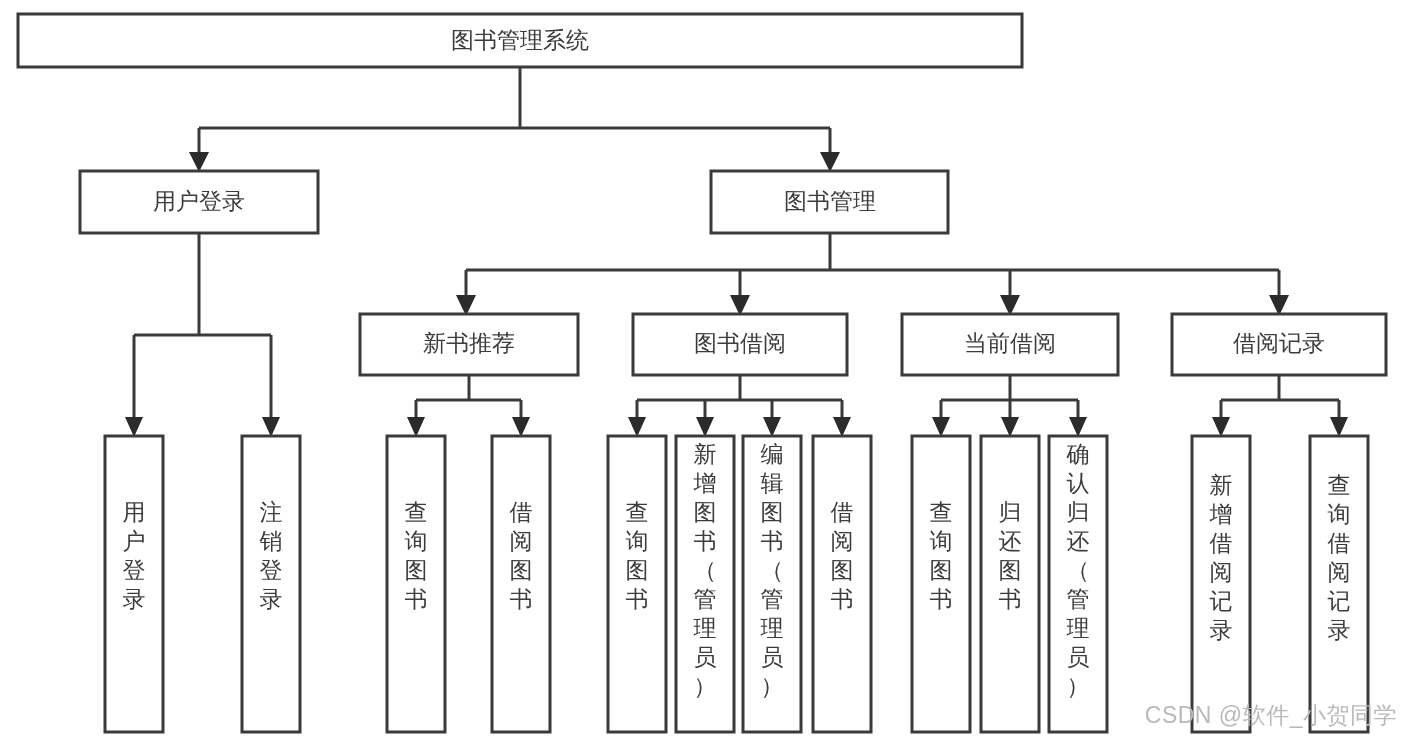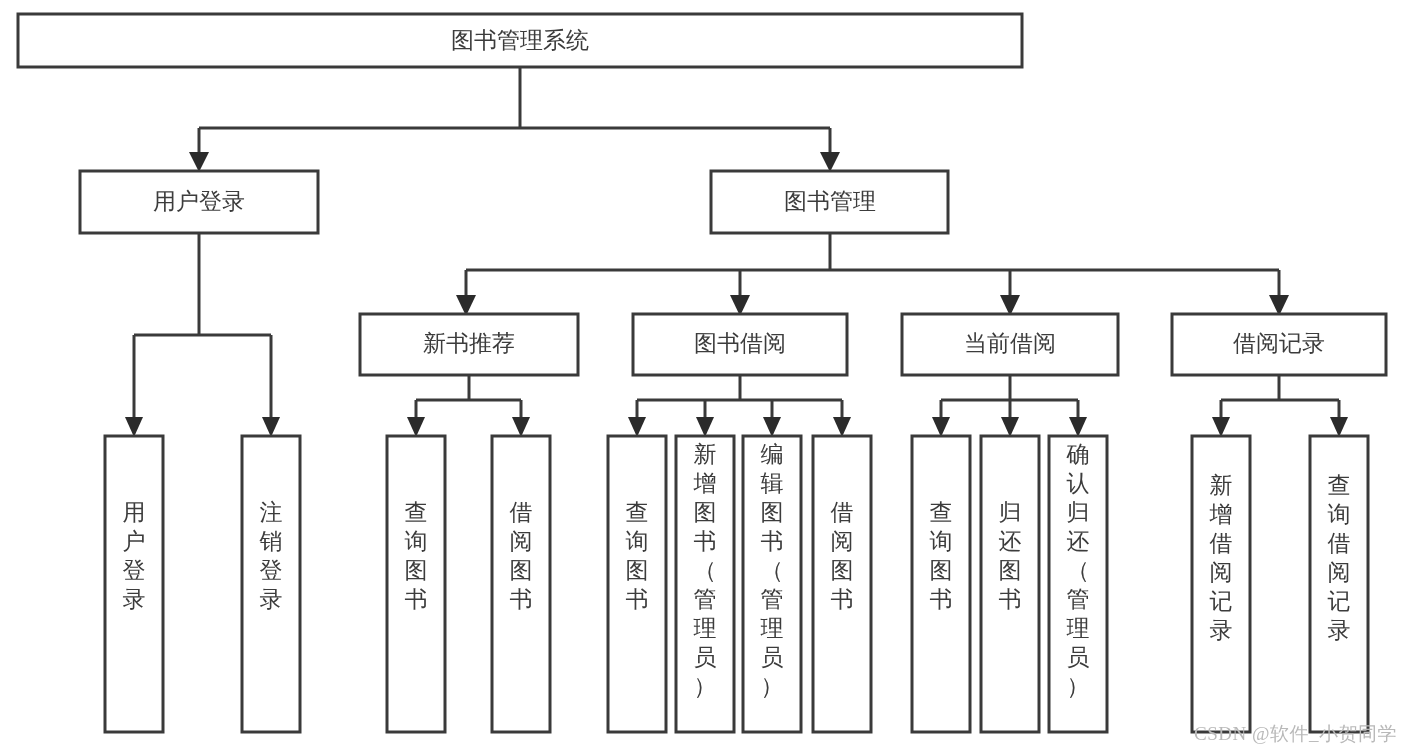--- a/index.html
+++ b/index.html
@@ -50,23 +50,23 @@
   }
   .node-label-v {
     font-family: "Liberation Sans", "DejaVu Sans", sans-serif;
     font-size: 23px;
     fill: #3c3c3c;
     text-anchor: middle;
   }
   .watermark-text {
     position: absolute;
     right: 8px;
-    bottom: 0;
-    font-family: Liberation Serif, serif;
-    font-size: 19px;
+    bottom: 16px;
+    font-family: Liberation Sans, sans-serif;
+    font-size: 23px;
     color: #b9b9b9;
     white-space: nowrap;
     letter-spacing: 0.5px;
     user-select: none;
   }
 </style>
 </head>
 <body>
 
 <div id="diagram-root">

